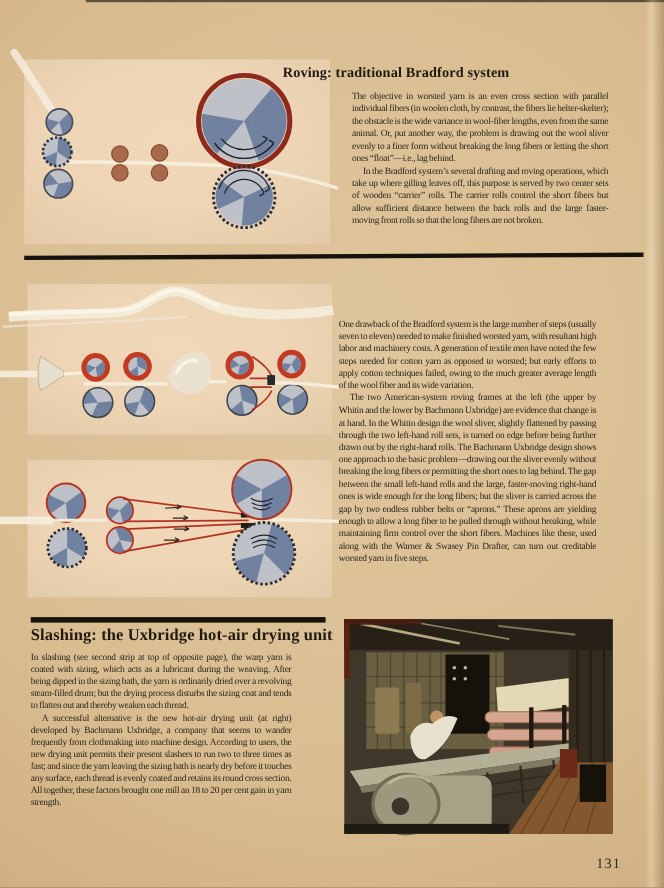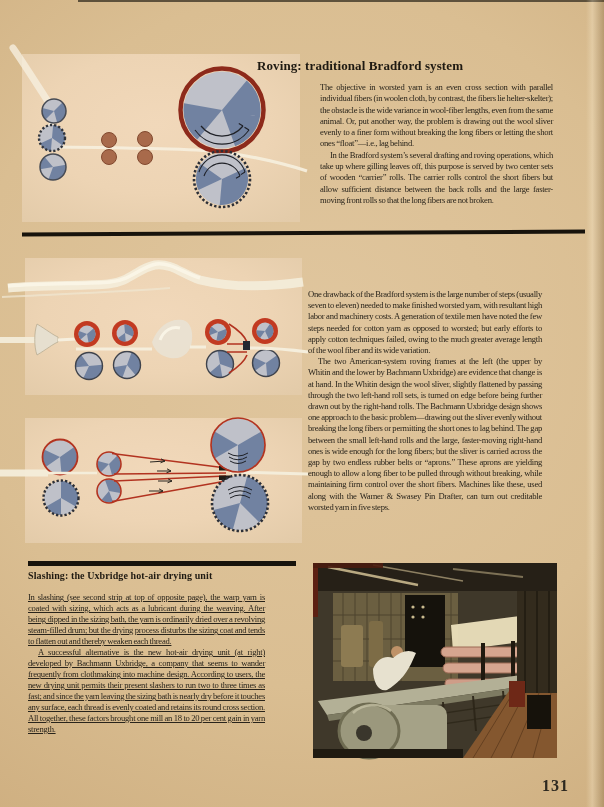--- a/index.html
+++ b/index.html
@@ -12,28 +12,28 @@
   .top-hairline{position:absolute;left:78px;top:0;width:526px;height:2px;background:#2a2318;opacity:.7;}
   .right-edge{position:absolute;right:0;top:0;width:18px;height:807px;
     background:linear-gradient(90deg, rgba(255,246,222,0) 0%, rgba(255,246,222,.28) 35%, rgba(110,82,44,.30) 100%);}
   .art{position:absolute;left:0;top:0;}
   .rule{position:absolute;background:#17130c;}
   .rule-1{left:22px;top:231px;width:563px;height:4px;transform:rotate(-0.3deg);}
   .rule-2{left:28px;top:561px;width:268px;height:5px;}
   .title{position:absolute;margin:0;font-weight:bold;color:#1f1a12;font-size:13px;letter-spacing:.1px;white-space:nowrap;}
   .t1{left:257px;top:58px;}
   .t2{left:267px;top:262px;}
-  .t3{left:28px;top:570px;font-size:10px;}
+  .t3{left:28px;top:570px;font-size:15px;}
   .body{position:absolute;color:#29241b;font-size:8.6px;letter-spacing:-.25px;word-spacing:-.5px;text-align:justify;}
   .body p{margin:0;}
   .body p + p{text-indent:10px;}
   .b1{left:304px;top:82px;width:233px;line-height:11.3px;margin-left:16px;}
   .b2{left:308px;top:289px;width:234px;line-height:11.2px;}
-  .b3{left:28px;top:592px;width:237px;line-height:11.0px;text-decoration:underline;}
-  .pageno{position:absolute;left:542px;top:777px;font-weight:bold;font-size:16px;color:#2e2920;letter-spacing:1px;}
+  .b3{left:28px;top:592px;width:237px;line-height:11.0px;}
+  .pageno{position:absolute;left:542px;top:777px;font-weight:normal;font-size:13px;color:#2e2920;letter-spacing:1px;}
 </style>
 </head>
 <body>
 
 <div class="page">
 
   <div class="top-hairline"></div>
 
   <svg class="art" width="604" height="807" viewBox="0 0 604 807">
     <defs>

